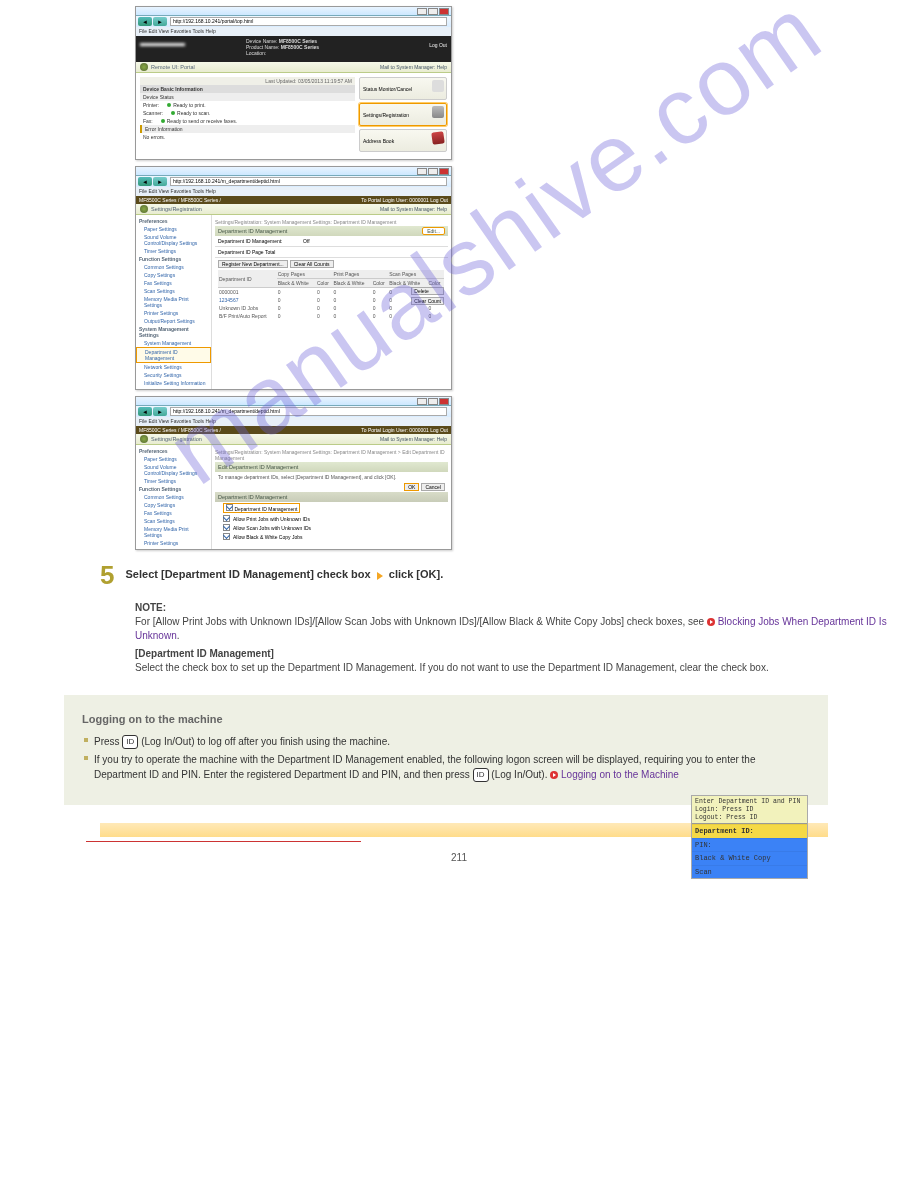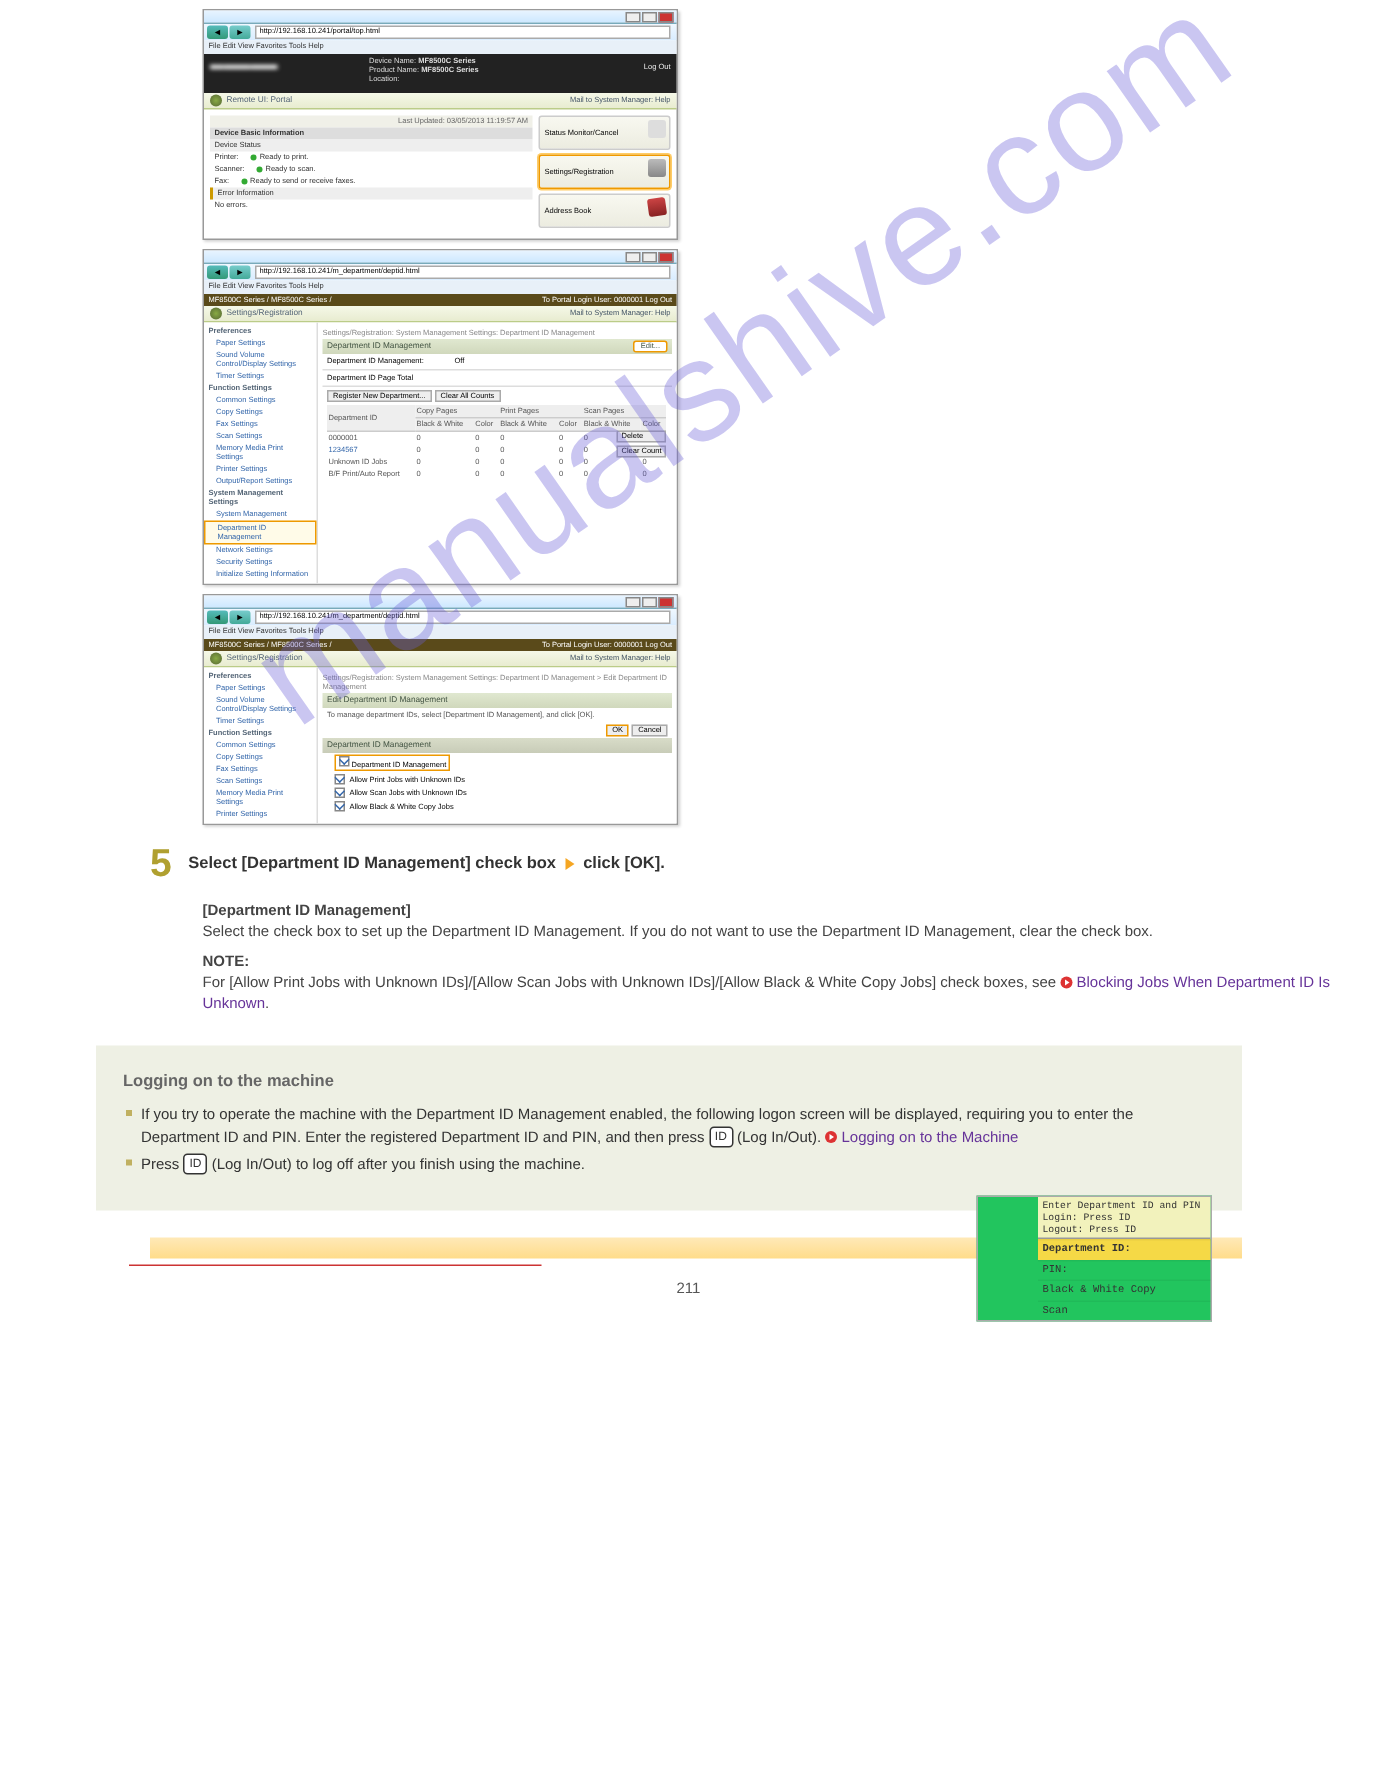--- a/index.html
+++ b/index.html
@@ -155,23 +155,22 @@
   .red-arrow::after{content:""; position:absolute; left:3px; top:2px; width:0; height:0; border-left:3px solid #fff; border-top:2px solid transparent; border-bottom:2px solid transparent;}
 
   
   .lcd {
     position: absolute;
     right: 20px;
     top: 100px;
     width: 115px;
     font-size: 7px;
     font-family: "Courier New", monospace;
-    background: #22c55e;
+    background: #3b82f6;
     border: 1px solid #aaa;
-    padding-left: 40px;
   }
   .lcd .head{background:#f2f2bc; padding:2px 3px; border-bottom:1px solid #999; font-size:6.5px; line-height:1.2;}
   .lcd .row{padding:1px 3px; border-top:1px solid rgba(0,0,0,0.05);}
   .lcd .row.hl{background:#f5d946; font-weight:bold;}
 
   .note-bar{
     margin: 18px 90px 4px 100px;
     height: 14px;
     background: linear-gradient(#ffe9b8,#ffdc8a);
   }
@@ -445,50 +444,50 @@
     </div>
   </div>
 
   <div class="step">
     <b class="num">5</b>
     <span class="step-text">Select [Department ID Management] check box</span>
     <span class="arrow"></span>
     <span class="step-text">click [OK].</span>
   </div>
 
-  <div class="sub">
-    <b>[Department ID Management]</b><br>
-    <span>Select the check box to set up the Department ID Management. If you do not want to use the Department ID Management, clear the check box.</span>
-  </div>
   <div class="sub" style="margin-top:6px;">
     <b>NOTE:</b><br>
     <span>For [Allow Print Jobs with Unknown IDs]/[Allow Scan Jobs with Unknown IDs]/[Allow Black &amp; White Copy Jobs] check boxes, see </span>
     <span class="red-arrow"></span>
     <a class="link">Blocking Jobs When Department ID Is Unknown</a>.
   </div>
+  <div class="sub">
+    <b>[Department ID Management]</b><br>
+    <span>Select the check box to set up the Department ID Management. If you do not want to use the Department ID Management, clear the check box.</span>
+  </div>
 
   <div class="infobox">
     <h4>Logging on to the machine</h4>
     <div class="bullets">
+      <div class="b-item">
+        <div>
+          <span>Press </span>
+          <span class="kbd-icon">ID</span>
+          <span> (Log In/Out) to log off after you finish using the machine.</span>
+        </div>
+      </div>
       <div class="b-item">
         <div>
           <span>If you try to operate the machine with the Department ID Management enabled, the following logon screen will be displayed, requiring you to enter the Department ID and PIN. Enter the registered Department ID and PIN, and then press </span>
           <span class="kbd-icon">ID</span>
           <span> (Log In/Out). </span>
           <span class="red-arrow"></span>
           <a class="link" style="color:#663399;">Logging on to the Machine</a>
         </div>
       </div>
-      <div class="b-item">
-        <div>
-          <span>Press </span>
-          <span class="kbd-icon">ID</span>
-          <span> (Log In/Out) to log off after you finish using the machine.</span>
-        </div>
-      </div>
     </div>
 
     <div class="lcd">
       <div class="head">
         <div>Enter Department ID and PIN</div>
         <div>Login: Press ID</div>
         <div>Logout: Press ID</div>
       </div>
       <div class="row hl">Department ID:</div>
       <div class="row">PIN:</div>

